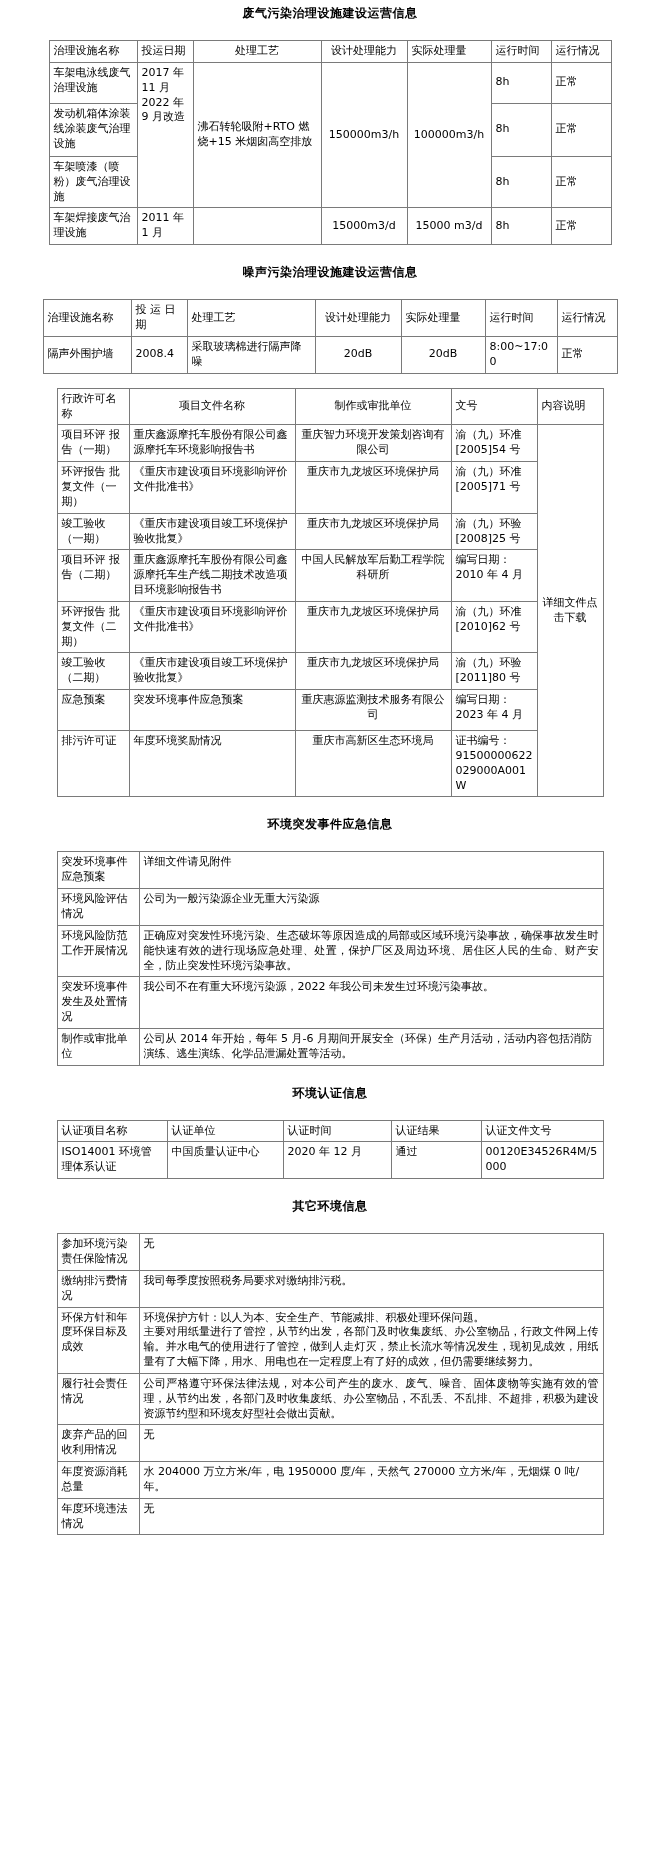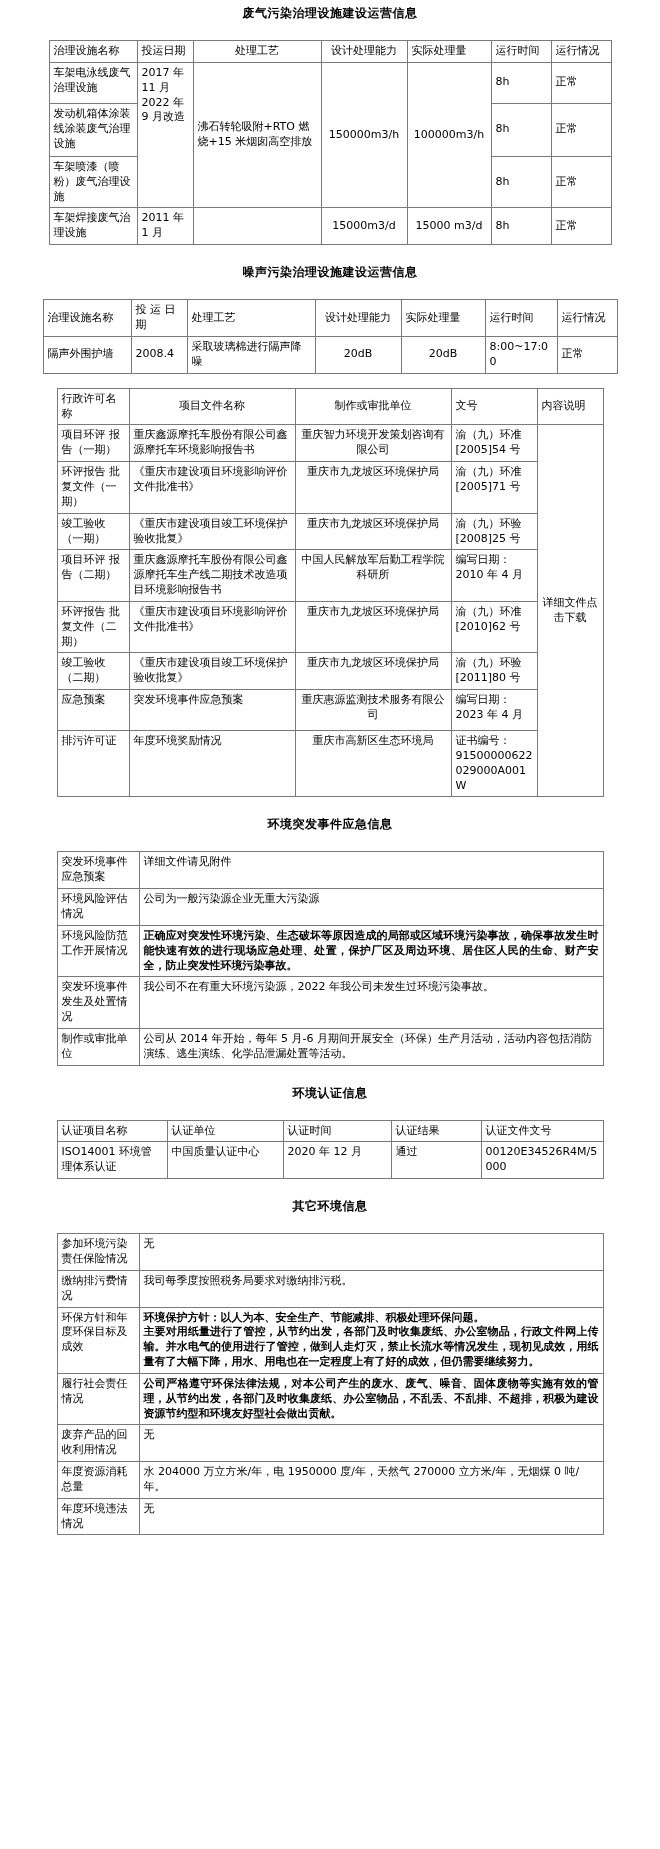--- a/index.html
+++ b/index.html
@@ -31,21 +31,21 @@
     font-size:11px;
     vertical-align:middle;
     line-height:1.35;
     word-wrap:break-word;
     overflow-wrap:break-word;
     text-align:left;
     font-weight:normal;
   }
   th{background:#fff;}
   .c{text-align:center;}
-  .just{text-align:justify;text-justify:inter-ideograph;font-weight:bold;}
+  .just{text-align:justify;text-justify:inter-ideograph;}
   .vtop{vertical-align:top;}
 </style>
 </head>
 <body>
 
 <div class="page">
 
   <div class="section">
     <div class="sec-title">废气污染治理设施建设运营信息</div>
     <table>

